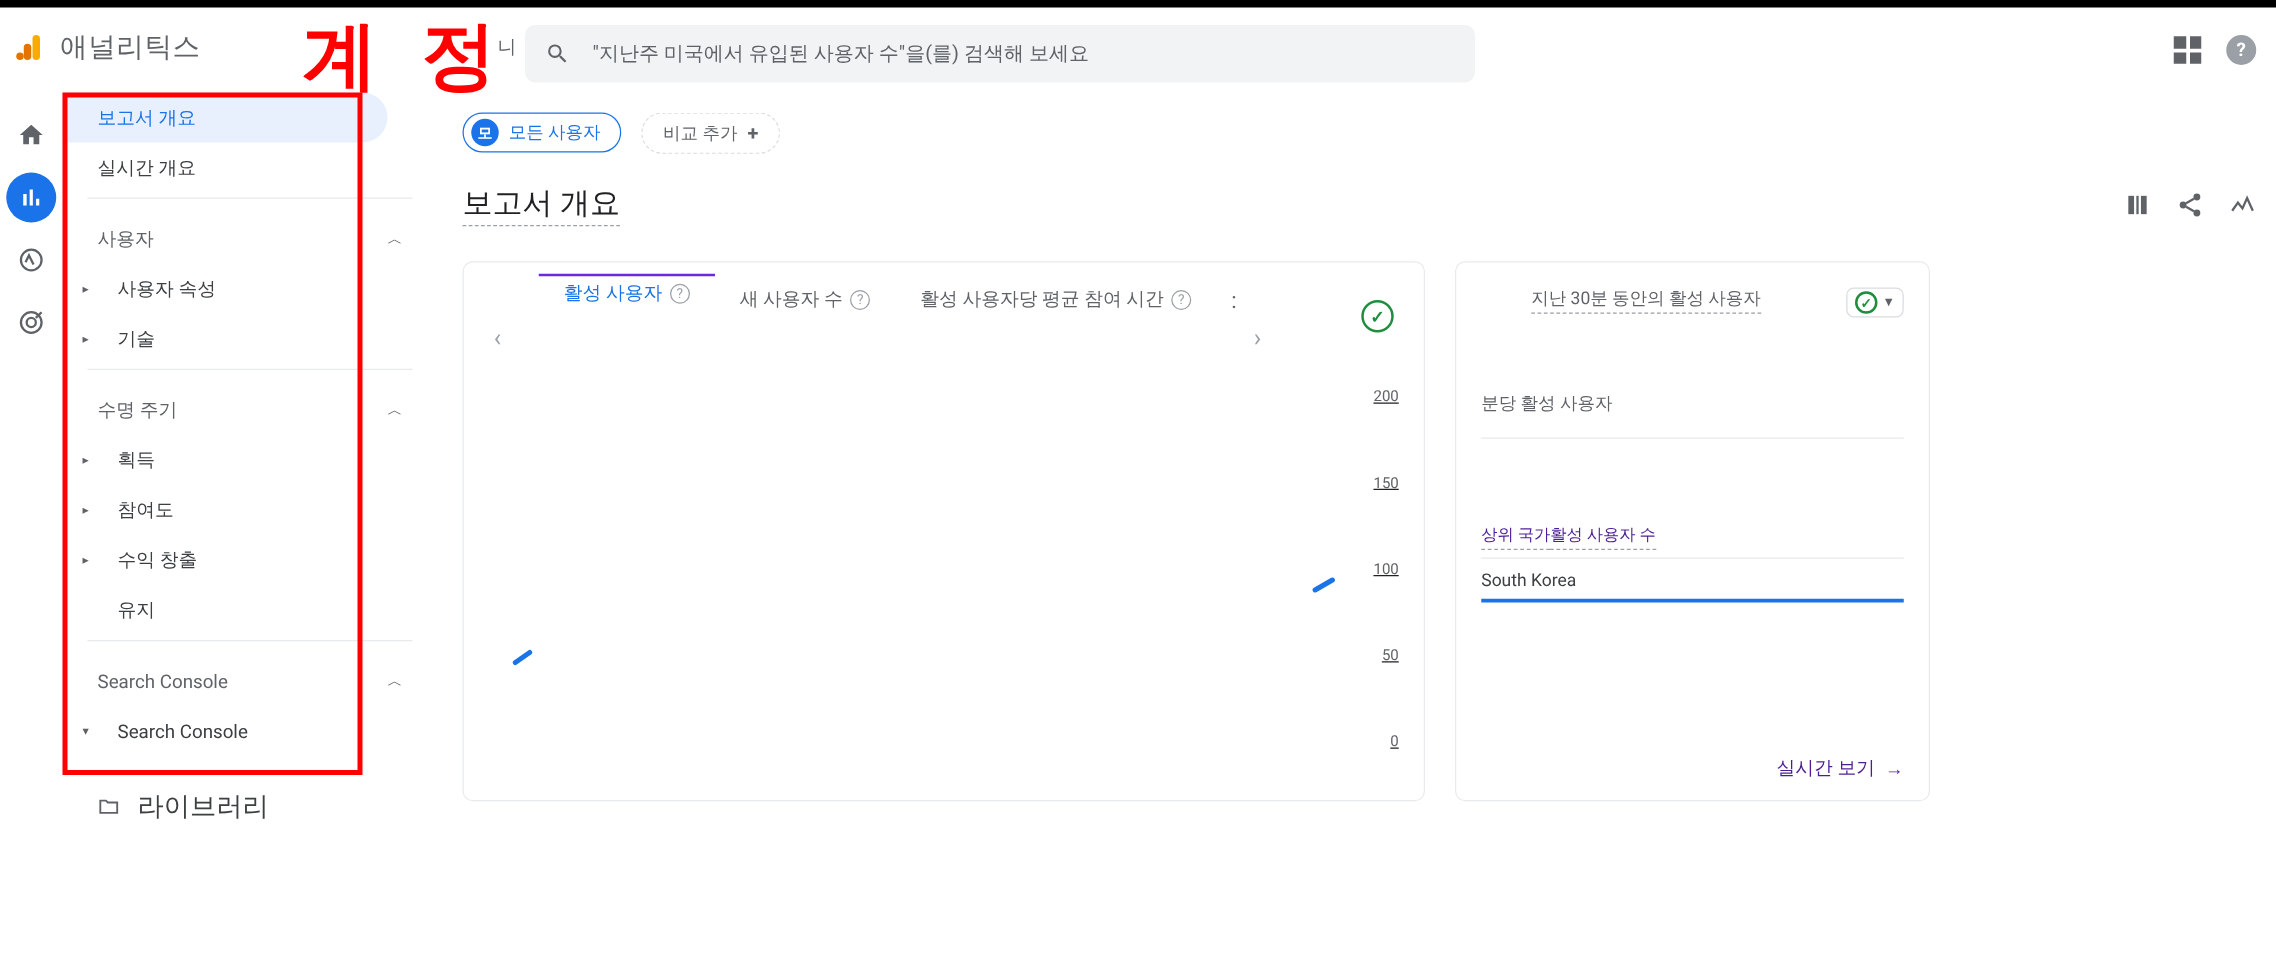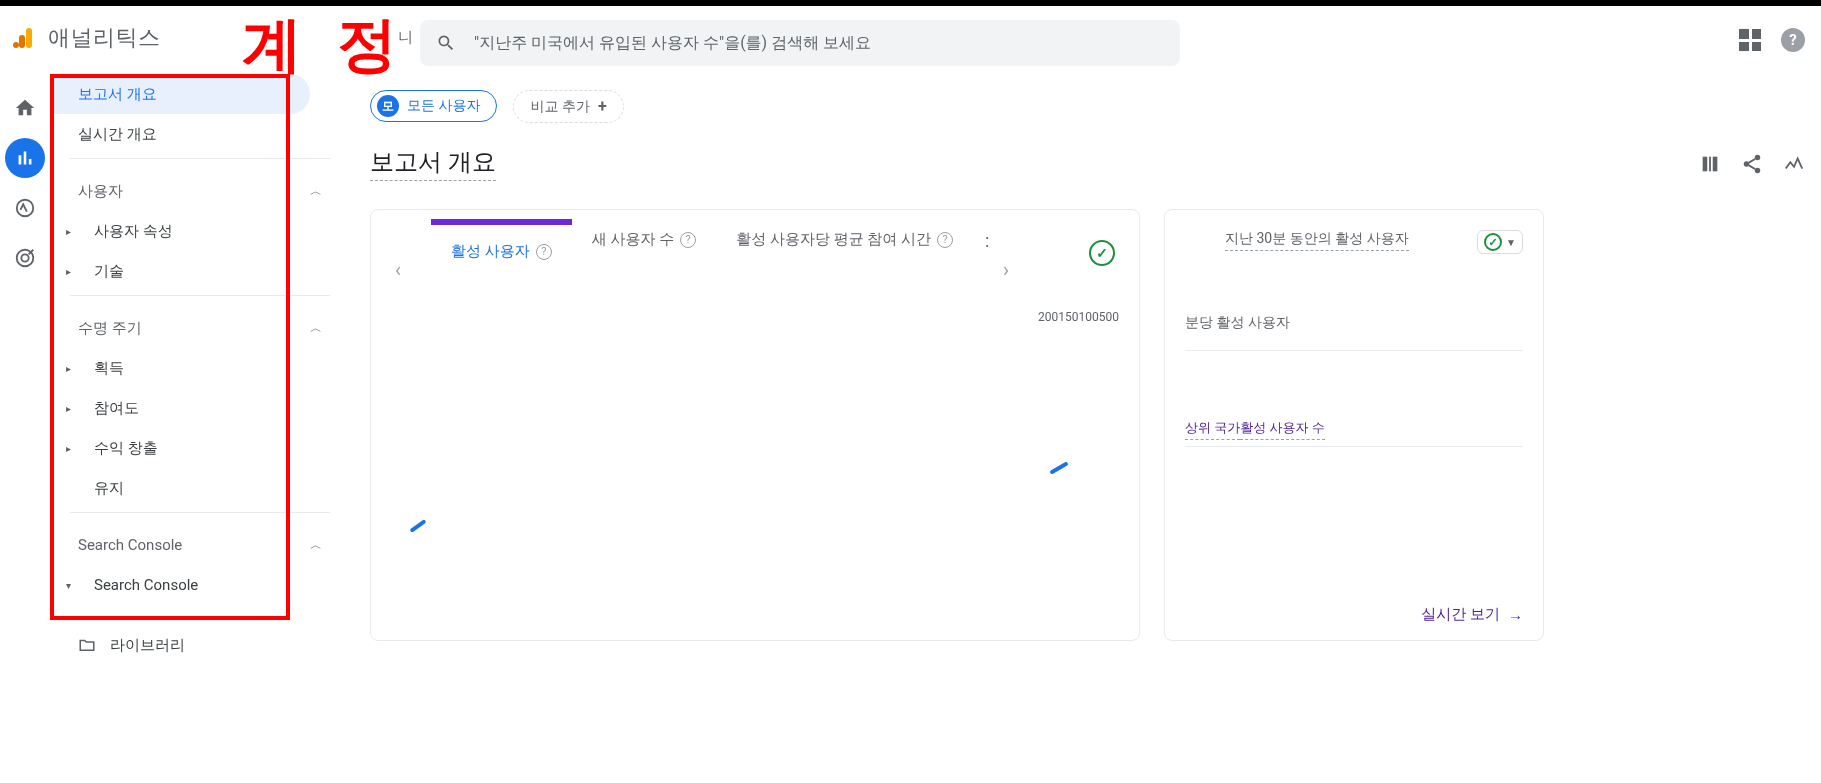--- a/index.html
+++ b/index.html
@@ -28,21 +28,21 @@
     
     .sidebar { position: absolute; left: 50px; top: 74px; width: 300px; height: 700px; background: #fff; }
     .red-box { position: absolute; top: 0; left: 0; width: 240px; height: 546px; border: 4px solid #ff0000; pointer-events: none; z-index: 90; }
     .sidebar-item { height: 40px; display: flex; align-items: center; padding-left: 28px; font-size: 15px; color: #3c4043; cursor: pointer; position: relative; }
     .sidebar-item.selected { color: #1a73e8; background: #e8f0fe; border-radius: 0 20px 20px 0; margin-right: 40px; }
     .sidebar-item.sub { padding-left: 44px; }
     .sidebar-item .arrow { position: absolute; left: 16px; font-size: 10px; color: #5f6368; }
     .sidebar-section { height: 40px; display: flex; align-items: center; justify-content: space-between; padding: 0 28px; font-size: 15px; color: #5f6368; margin-top: 12px; cursor: pointer; }
     .sidebar-section .chevron { font-size: 12px; color: #5f6368; }
     .sidebar-divider { height: 1px; background: #e8eaed; margin: 4px 20px; }
-    .library-item { display: flex; align-items: center; gap: 14px; padding-left: 28px; height: 40px; font-size: 15px; color: #3c4043; cursor: pointer; }
+    .library-item { display: flex; align-items: center; gap: 14px; padding-left: 28px; height: 40px; font-size: 21px; color: #3c4043; cursor: pointer; }
     
     .main { position: absolute; left: 370px; top: 86px; right: 0; }
     .comparison-row { display: flex; align-items: center; gap: 16px; height: 40px; }
     .chip-all-users { display: flex; align-items: center; gap: 8px; border: 1px solid #1a73e8; border-radius: 20px; padding: 4px 16px 4px 6px; font-size: 14px; color: #1a73e8; cursor: pointer; }
     .chip-all-users .badge { width: 22px; height: 22px; border-radius: 50%; background: #1a73e8; color: #fff; display: flex; align-items: center; justify-content: center; font-size: 12px; font-weight: bold; }
     .chip-add { display: flex; align-items: flex-end; gap: 8px; border: 1px dashed #dadce0; border-radius: 20px; padding: 6px 16px; font-size: 14px; color: #5f6368; cursor: pointer; }
     .chip-add .plus { font-size: 16px; font-weight: bold; }
     .annotation-red2 { position: absolute; top: 0px; right: 30px; font-size: 48px; color: #ff0000; font-weight: bold; letter-spacing: 10px; z-index: 100; }
     
     .page-title-row { display: flex; align-items: center; justify-content: space-between; margin-top: 20px; padding-right: 16px; }
@@ -50,31 +50,31 @@
     .title-actions { display: flex; align-items: center; gap: 20px; }
     .title-actions svg { width: 22px; height: 22px; cursor: pointer; }
     
     .cards-row { display: flex; gap: 24px; margin-top: 28px; }
     .card { background: #fff; border: 1px solid #e8eaed; border-radius: 8px; padding: 20px; }
     .card-main { width: 770px; height: 432px; position: relative; }
     .card-side { width: 380px; height: 432px; position: relative; }
     
     .metrics-row { display: flex; align-items: flex-start; padding-left: 40px; position: relative; }
     .metric { display: flex; align-items: center; gap: 6px; font-size: 15px; color: #5f6368; padding: 0 20px 10px 20px; cursor: pointer; white-space: nowrap; }
-    .metric.active { color: #1a73e8; border-top: 6px solid #6d28d9; padding-top: 17px; margin-top: -11px; }
+    .metric.active { color: #1a73e8; border-top: 2px solid #6d28d9; padding-top: 4px; margin-top: -11px; }
     .metric .help { width: 16px; height: 16px; border-radius: 50%; border: 1.5px solid #9aa0a6; display: inline-flex; align-items: center; justify-content: center; font-size: 11px; color: #9aa0a6; }
     .metric-ellipsis { font-size: 18px; color: #5f6368; padding-left: 12px; }
     .nav-chevron { position: absolute; top: 28px; font-size: 20px; color: #9aa0a6; cursor: pointer; }
     .nav-left { left: 4px; }
     .nav-right { right: 110px; }
     .check-badge { position: absolute; top: 10px; right: 4px; width: 26px; height: 26px; border: 2px solid #1e8e3e; border-radius: 50%; display: flex; align-items: center; justify-content: center; }
     .check-badge::after { content: '✓'; color: #1e8e3e; font-size: 14px; font-weight: bold; }
     
     .chart-area { position: absolute; left: 30px; right: 20px; top: 100px; bottom: 40px; }
-    .y-axis { position: absolute; right: 0; top: 0; bottom: 0; display: flex; flex-direction: row; justify-content: space-between; }
+    .y-axis { position: absolute; right: 0; top: 0; bottom: 0; display: flex; flex-direction: column; justify-content: space-between; text-decoration: underline; }
     .y-tick { font-size: 12px; color: #5f6368; text-align: right; }
     .line-frag1 { position: absolute; left: 8px; bottom: 72px; width: 18px; height: 4px; background: #1a73e8; transform: rotate(-35deg); border-radius: 2px; }
     .line-frag2 { position: absolute; right: 50px; bottom: 130px; width: 20px; height: 4px; background: #1a73e8; transform: rotate(-30deg); border-radius: 2px; }
     
     .side-header { display: flex; align-items: flex-start; justify-content: space-between; }
     .side-title { font-size: 14px; color: #5f6368; border-bottom: 1px dashed #9aa0a6; padding-bottom: 2px; margin-left: 40px; }
     .side-check { display: flex; align-items: center; gap: 4px; border: 1px solid #dadce0; border-radius: 6px; padding: 2px 6px; cursor: pointer; }
     .side-check .cb { width: 18px; height: 18px; border: 2px solid #1e8e3e; border-radius: 50%; display: flex; align-items: center; justify-content: center; }
     .side-check .cb::after { content: '✓'; color: #1e8e3e; font-size: 11px; font-weight: bold; }
     .side-check .dd { font-size: 10px; color: #5f6368; }
@@ -282,19 +282,23 @@
           <span class="cb"></span>
           <span class="dd">▼</span>
         </div>
       </div>
       <div class="side-subtitle">분당 활성 사용자</div>
       <div class="side-divider"></div>
       <div class="side-table-header">
         <span>상위 국가</span>
         <span>활성 사용자 수</span>
       </div>
+      <div class="side-table-row">
+        <span>South Korea</span>
+        <span></span>
+      </div>
       <div class="side-link">
         <span>실시간 보기</span>
         <span>→</span>
       </div>
     </div>
   </div>
 </div>
 
 </body></html>

